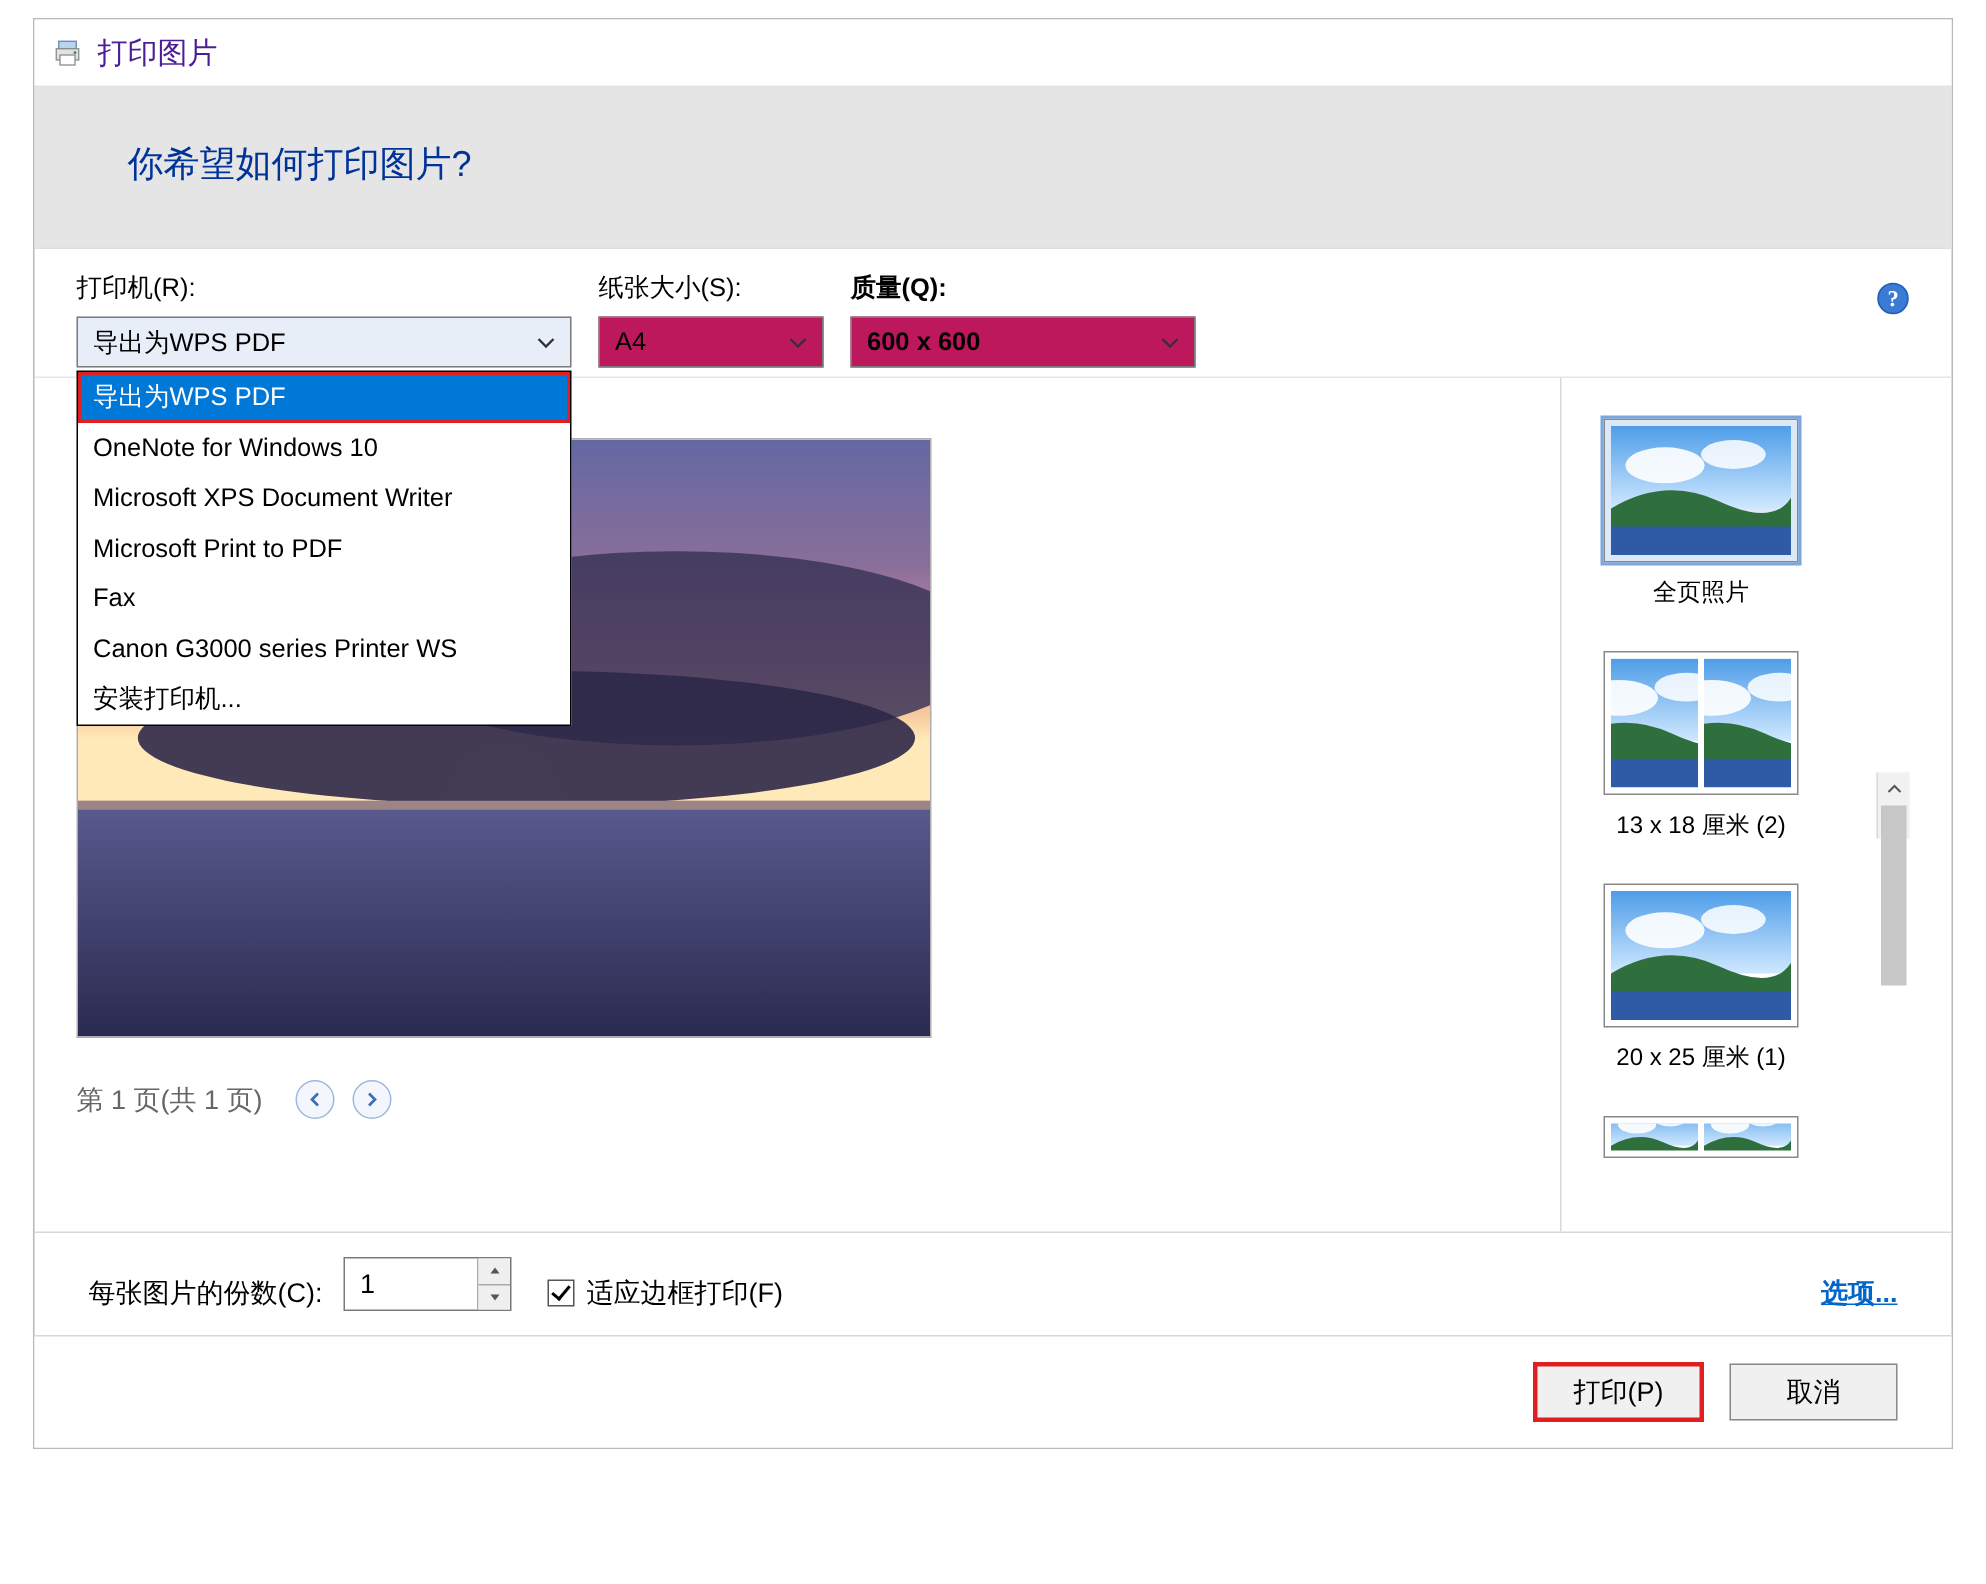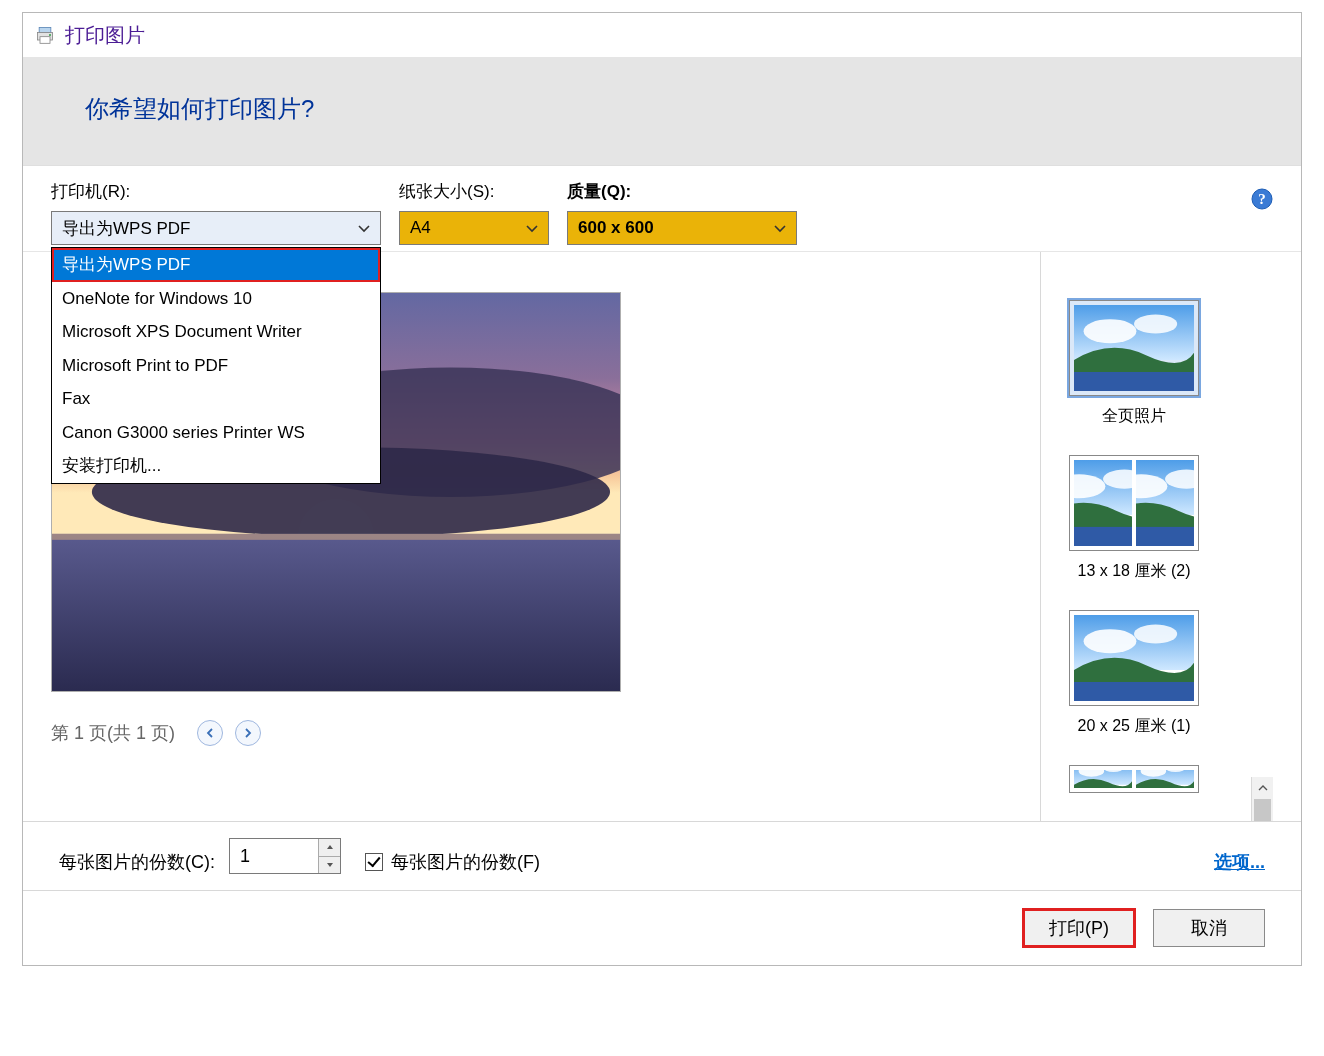--- a/index.html
+++ b/index.html
@@ -52,21 +52,21 @@
   .select {
     height: 34px;
     border: 1px solid #7a7a7a;
     background: #e7eef8;
     display: flex;
     align-items: center;
     justify-content: space-between;
     padding: 0 10px;
     font-size: 17px;
   }
-  .select.white { background: #eab308; justify-content: space-between; }
+  .select.white { background: #be185d; justify-content: space-between; }
   .select .chev { margin-left: 12px; }
   .printer-col { width: 330px; position: relative; }
   .paper-col { width: 150px; }
   .qual-col  { width: 230px; font-weight: bold; }
   .help-icon {
     position: absolute;
     right: 28px;
     top: 22px;
     width: 22px; height: 22px;
   }
@@ -136,21 +136,21 @@
     border-radius: 50%;
     background: #f3f7fd;
     display: flex; align-items: center; justify-content: center;
   }
   .nav-btn svg { width: 10px; height: 10px; }
 
   
   .layout-panel {
     width: 232px;
     display: flex;
-    align-items: flex-end;
+    align-items: center;
     padding-left: 12px;
     gap: 36px;
   }
   .layout-list {
     flex: 1;
     overflow: hidden;
     padding-top: 6px;
   }
   .layout-item {
     display: flex;
@@ -473,21 +473,21 @@
         <div>
             <svg width="8" height="6" viewBox="0 0 8 6">
               <path d="M1 1 L4 5 L7 1 Z" fill="#555"></path>
             </svg>
           </div>
       </div>
     </div>
 
     <div class="checkbox-wrap">
       <span class="checkbox checked"></span>
-      <span>每张图片的份数(F)</span>
+      <span>适应边框打印(F)</span>
     </div>
 
     <span class="options-link">选项...</span>
   </div>
 
   <div class="actions">
     <div class="btn primary-highlight">打印(P)</div>
     <div class="btn">取消</div>
   </div>
 

